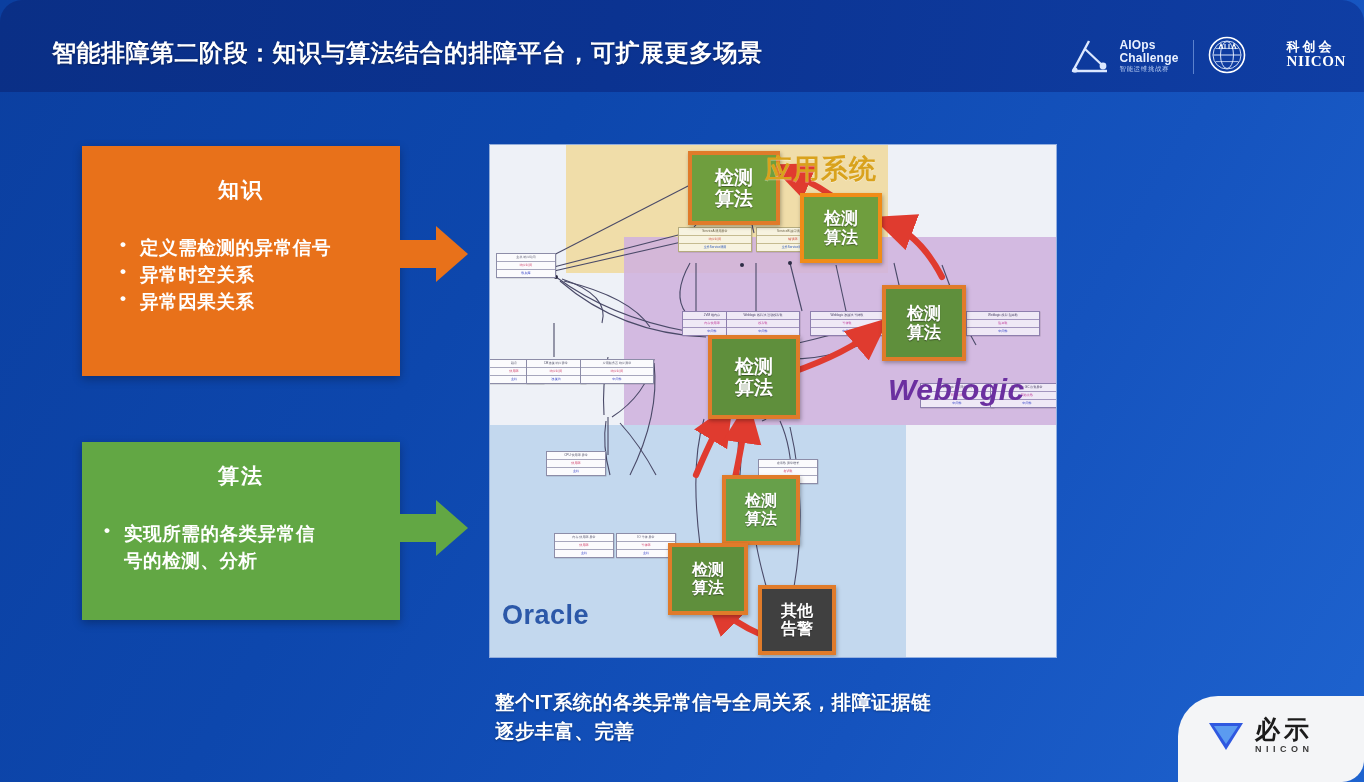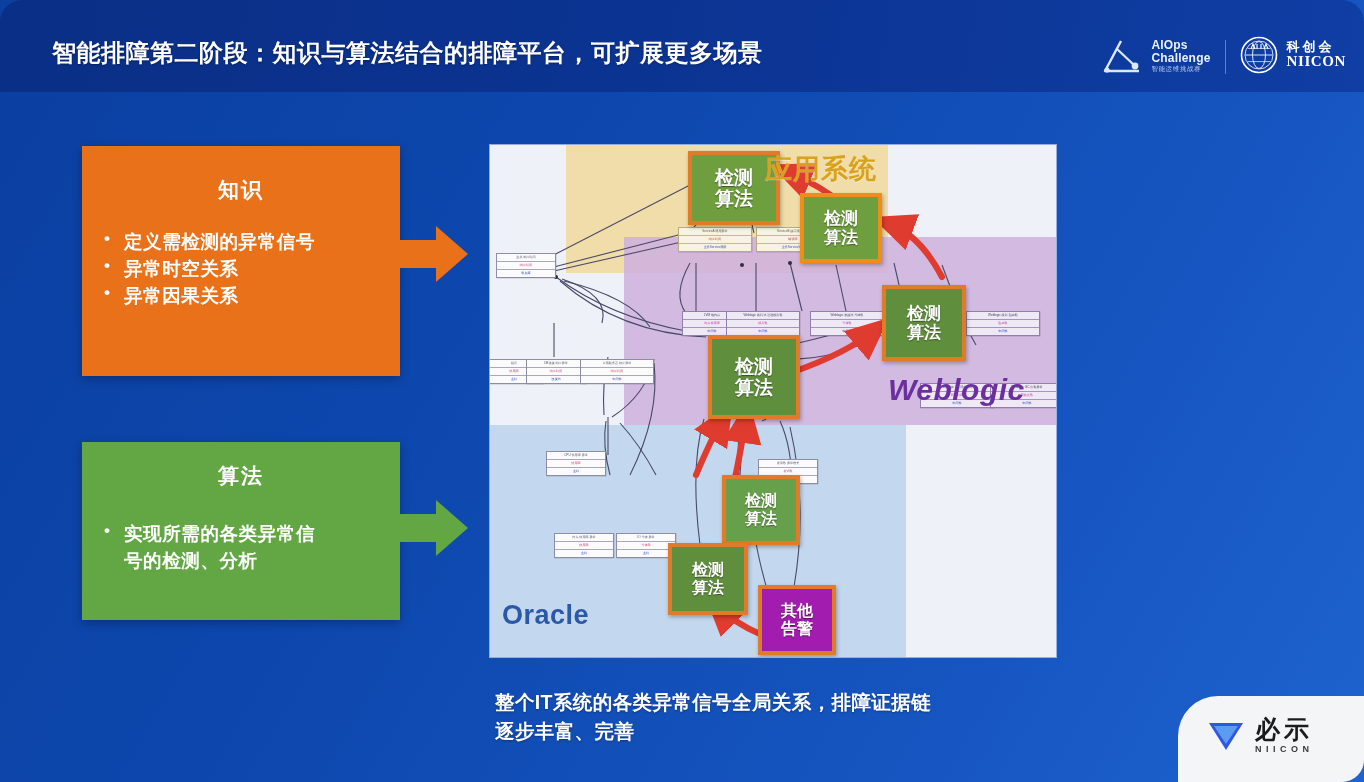--- a/index.html
+++ b/index.html
@@ -19,35 +19,35 @@
   .logos{position:absolute;right:18px;top:26px;height:48px;display:flex;align-items:flex-end;gap:14px;}
   .logo-aiops{display:flex;align-items:center;gap:8px;}
   .aiops-mark{width:42px;height:36px;position:relative;}
   .aiops-txt{line-height:1.04;}
   .aiops-t1{font-size:12px;font-weight:bold;color:#eaf1ff;letter-spacing:.2px;}
   .aiops-t2{font-size:12px;font-weight:bold;color:#eaf1ff;letter-spacing:.2px;}
   .aiops-t3{font-size:6.5px;color:#b9cdf2;letter-spacing:.6px;margin-top:2px;}
   .logo-sep{width:1px;height:34px;background:#6f93d8;opacity:.8;}
   .logo-niicon{display:flex;align-items:center;gap:9px;}
   .niicon-mark{width:38px;height:38px;}
-  .niicon-txt{line-height:1.06;}
+  .niicon-txt{line-height:1.06;margin-left:32px;}
   .niicon-cn{font-size:13px;font-weight:bold;color:#ffffff;letter-spacing:3px;}
   .niicon-en{font-size:15px;font-weight:bold;color:#ffffff;letter-spacing:.6px;font-family:"Liberation Serif",serif;}
 
   
   .card{position:absolute;color:#fff;box-shadow:0 3px 9px rgba(0,0,0,.28);}
   .card-title{text-align:center;font-size:21px;font-weight:bold;letter-spacing:2px;}
   .card ul{list-style:none;margin:0;padding:0;}
   .card li{position:relative;font-size:18.5px;font-weight:bold;line-height:1.46;
            padding-left:28px;letter-spacing:.6px;}
   .card li::before{content:"\2022";position:absolute;left:8px;top:-1px;font-size:17px;}
 
   .card-knowledge{left:82px;top:146px;width:318px;height:230px;background:#e8711a;}
   .card-knowledge .card-title{margin-top:30px;}
-  .card-knowledge ul{margin-top:24px;padding-left:14px;}
+  .card-knowledge ul{margin-top:30px;padding-left:30px;}
 
   .card-algorithm{left:82px;top:442px;width:318px;height:178px;background:#62a744;}
   .card-algorithm .card-title{margin-top:20px;}
   .card-algorithm ul{margin-top:30px;padding-left:14px;}
   .card-algorithm li{padding-left:28px;}
   .card-algorithm li .ind{display:block;}
 
   
   .barrow{position:absolute;}
   .barrow .stem{position:absolute;left:0;top:14px;width:42px;height:28px;}
@@ -96,21 +96,21 @@
         color:#fff;font-weight:bold;display:flex;flex-direction:column;
         align-items:center;justify-content:center;line-height:1.12;
         text-shadow:0 1px 1px rgba(0,0,0,.45);box-shadow:1px 2px 4px rgba(0,0,0,.3);}
   .algo span{display:block;}
   .a1{left:198px;top:6px;width:84px;height:66px;font-size:19px;}
   .a2{left:310px;top:48px;width:74px;height:62px;font-size:17px;border-color:#f08c18;}
   .a3{left:392px;top:140px;width:76px;height:68px;font-size:17px;background:#5f8f3c;}
   .a4{left:218px;top:190px;width:84px;height:76px;font-size:19px;background:#5f8f3c;}
   .a5{left:232px;top:330px;width:70px;height:62px;font-size:16px;background:#67a04a;}
   .a6{left:178px;top:398px;width:72px;height:64px;font-size:16px;background:#5f8f3c;}
-  .a7{left:268px;top:440px;width:70px;height:62px;font-size:16px;background:#a21caf;}
+  .a7{left:268px;top:440px;width:70px;height:62px;font-size:16px;background:#404040;}
 
   .edges,.redges{position:absolute;left:0;top:0;width:566px;height:512px;}
 
   
   .caption{position:absolute;left:495px;top:688px;width:600px;color:#ffffff;
            font-size:19.5px;font-weight:bold;line-height:1.48;letter-spacing:.4px;
            text-shadow:0 1px 2px rgba(0,0,0,.3);}
 
   
   .corner{position:absolute;right:0;bottom:0;width:186px;height:86px;

